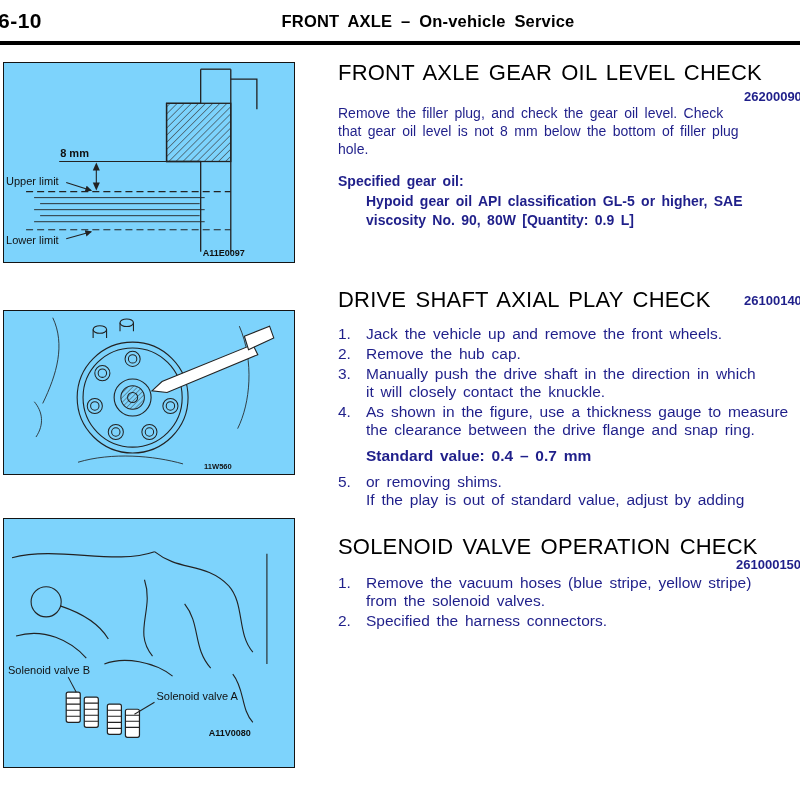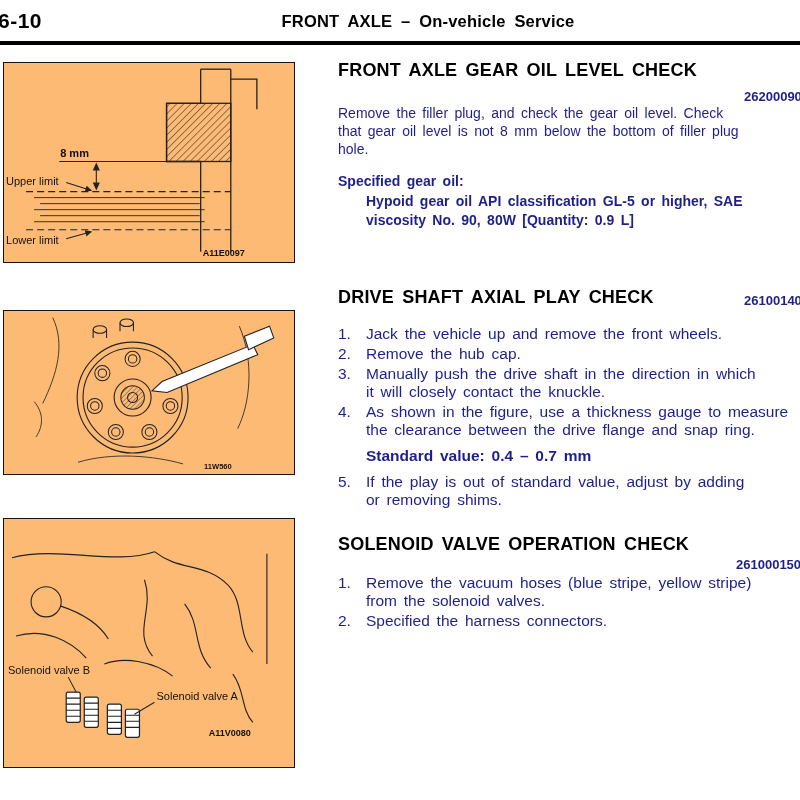--- a/index.html
+++ b/index.html
@@ -7,29 +7,29 @@
   .page {
     position:relative; width:800px; height:800px; overflow:hidden;
     background:#ffffff; font-family:"Liberation Sans", sans-serif;
     color:#1f1f8a;
   }
   
   .hdr-num { position:absolute; left:-2px; top:9px; font-size:21px; font-weight:bold; color:#000; letter-spacing:0.5px; white-space:nowrap; }
   .hdr-title { position:absolute; left:0; top:12px; width:800px; text-align:center; font-size:16.5px; font-weight:bold; color:#000; word-spacing:4px; letter-spacing:0.2px; white-space:nowrap;margin-left:28px; }
   .hdr-rule { position:absolute; left:0; top:41px; width:800px; height:3.5px; background:#000; }
   
-  .figbox { position:absolute; left:3px; width:292px; border:1.6px solid #141414; background:#fdba74; overflow:hidden; }
+  .figbox { position:absolute; left:3px; width:292px; border:1.6px solid #141414; background:#7dd3fc; overflow:hidden; }
   #fig1 { top:62px;  height:201px; }
   #fig2 { top:310px; height:165px; }
   #fig3 { top:518px; height:250px; }
   .figbox svg { display:block; width:100%; height:100%; }
   .figlabel { font-size:11px; fill:#111; font-family:"Liberation Sans",sans-serif; }
   .figcode  { font-size:9px; font-weight:bold; fill:#111; font-family:"Liberation Sans",sans-serif; }
   
-  .sec-title { position:absolute; font-size:18px; font-weight:bold; color:#000; letter-spacing:0.2px; word-spacing:3px; white-space:nowrap; }
+  .sec-title { position:absolute; font-size:22px; font-weight:normal; color:#000; letter-spacing:0.2px; word-spacing:3px; white-space:nowrap; }
   .code { position:absolute; font-size:13px; font-weight:bold; color:#1f1f8a; white-space:nowrap; }
   .bl { position:absolute; font-size:14px; line-height:18px; word-spacing:2.5px; white-space:nowrap; }
   .bl div { white-space:nowrap; }
   .bold { font-weight:bold; }
   .list { position:absolute; font-size:15.5px; word-spacing:2.5px; }
   .li { display:flex; margin-bottom:2px; line-height:18px; }
   .num { width:28px; flex:0 0 28px; }
   .lines div { white-space:nowrap; }
   .note { margin:8px 0 8px 28px; font-weight:bold; white-space:nowrap; }
 </style>
@@ -201,22 +201,22 @@
       <span class="num">4.</span>
       <div class="lines">
         <div>As shown in the figure, use a thickness gauge to measure</div>
         <div>the clearance between the drive flange and snap ring.</div>
       </div>
     </div>
     <div class="note">Standard value: 0.4 – 0.7 mm</div>
     <div class="li">
       <span class="num">5.</span>
       <div class="lines">
+        <div>or removing shims.</div>
         <div>If the play is out of standard value, adjust by adding</div>
-        <div>or removing shims.</div>
       </div>
     </div>
   </div>
 
   <div class="sec-title" style="left:338px;top:534px">SOLENOID VALVE OPERATION CHECK</div>
   <div class="code" style="left:736px;top:557px">26100015003</div>
   <div class="list" style="left:338px;top:574px">
     <div class="li">
       <span class="num">1.</span>
       <div class="lines">

